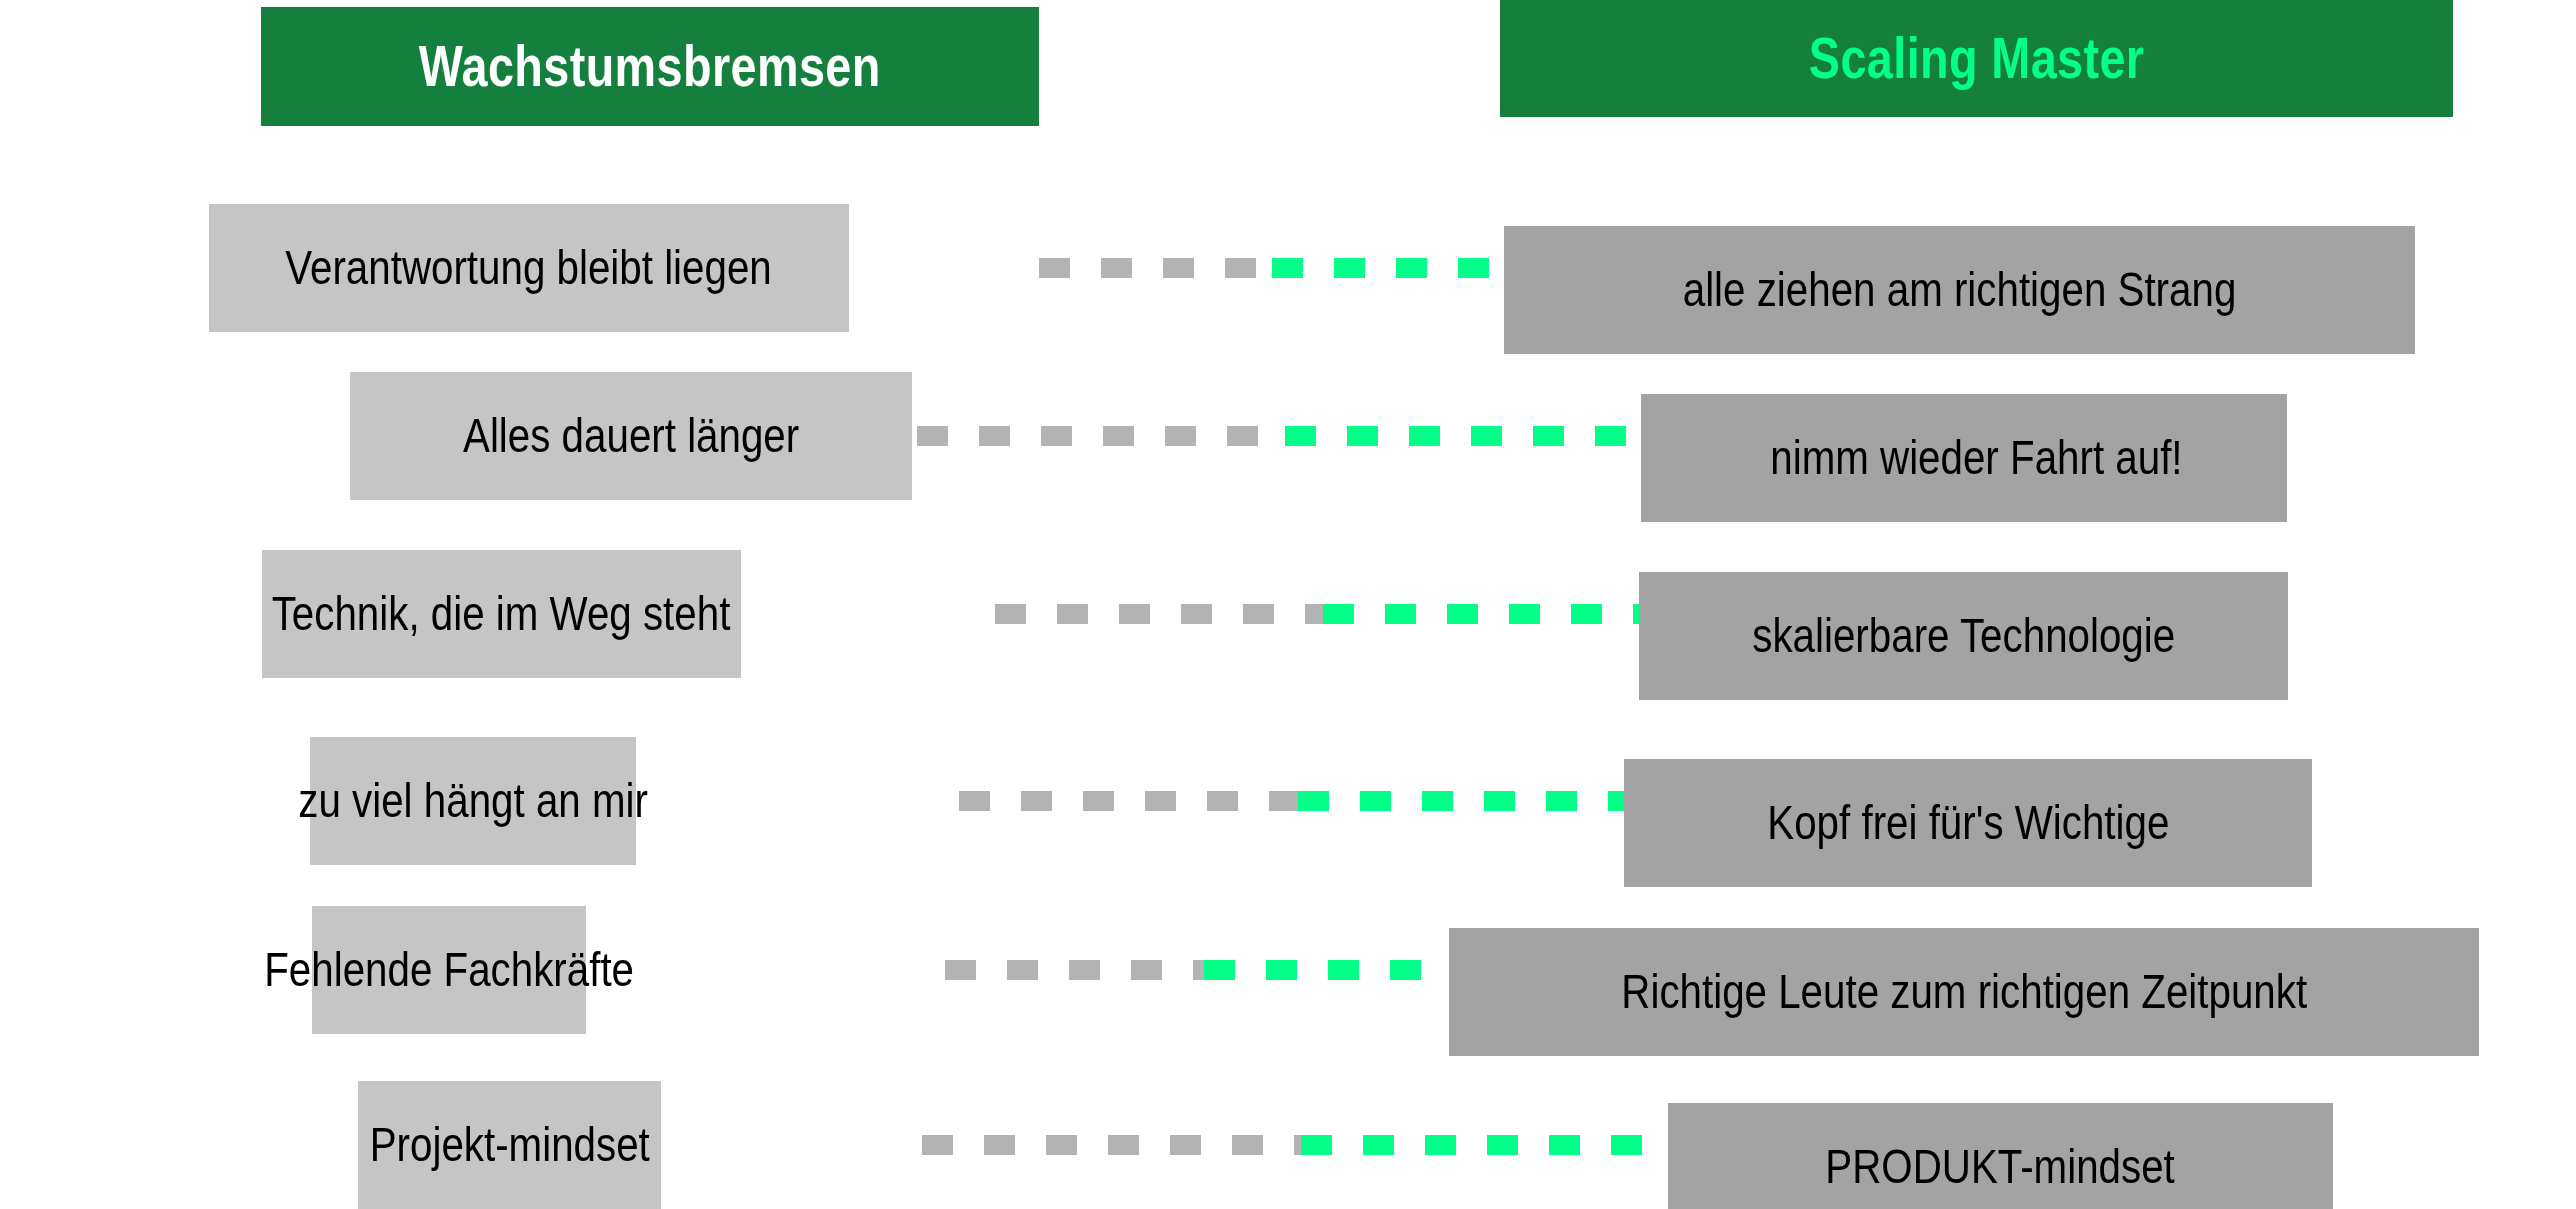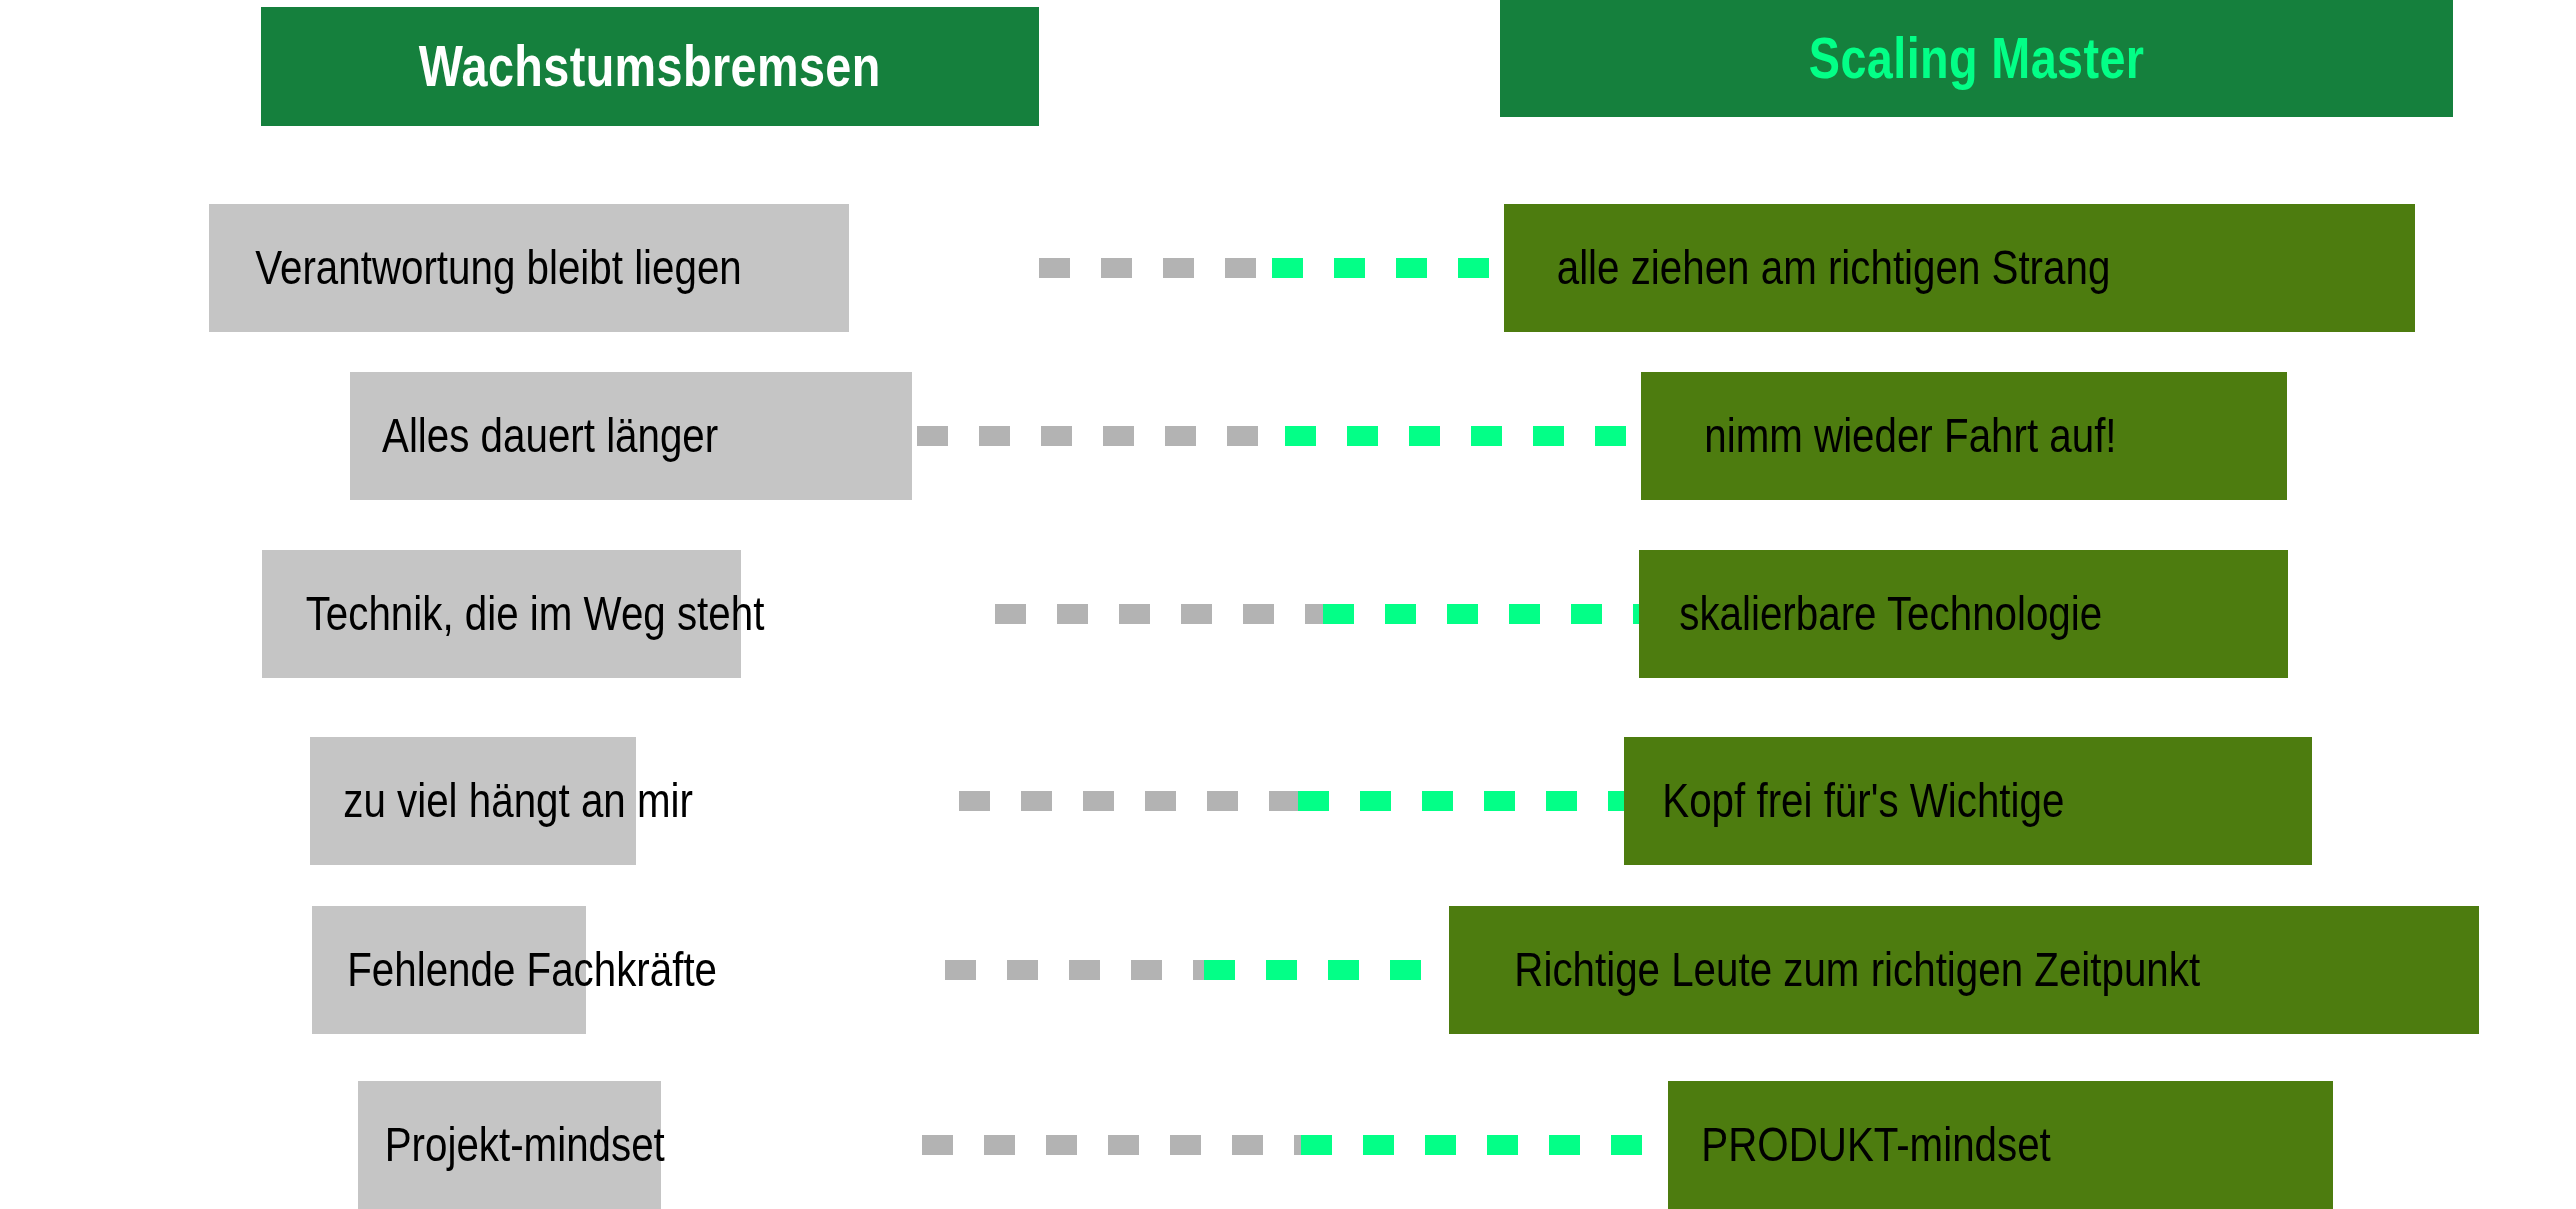--- a/index.html
+++ b/index.html
@@ -56,33 +56,33 @@
     position: absolute;
     left: 0;
     width: 2576px;
     height: 128px;
   }
 
   .pill {
     position: absolute;
     display: flex;
     align-items: center;
-    justify-content: flex-start;
+    justify-content: center;
     box-sizing: border-box;
     height: 128px;
   }
   .pill .pill-label {
     font-size: 48px;
     color: #000000;
     white-space: nowrap;
     transform: scaleX(0.84);
     line-height: 1;
   }
   .pill.problem { background: #C5C5C5; }
-  .pill.solution { background: #4d7c0f; }
+  .pill.solution { background: #a3a3a3; margin-top: 22px; }
 
   
   .connector {
     position: absolute;
     height: 20px;
     display: flex;
     align-items: center;
     gap: 0;
   }
   .connector .seg {

